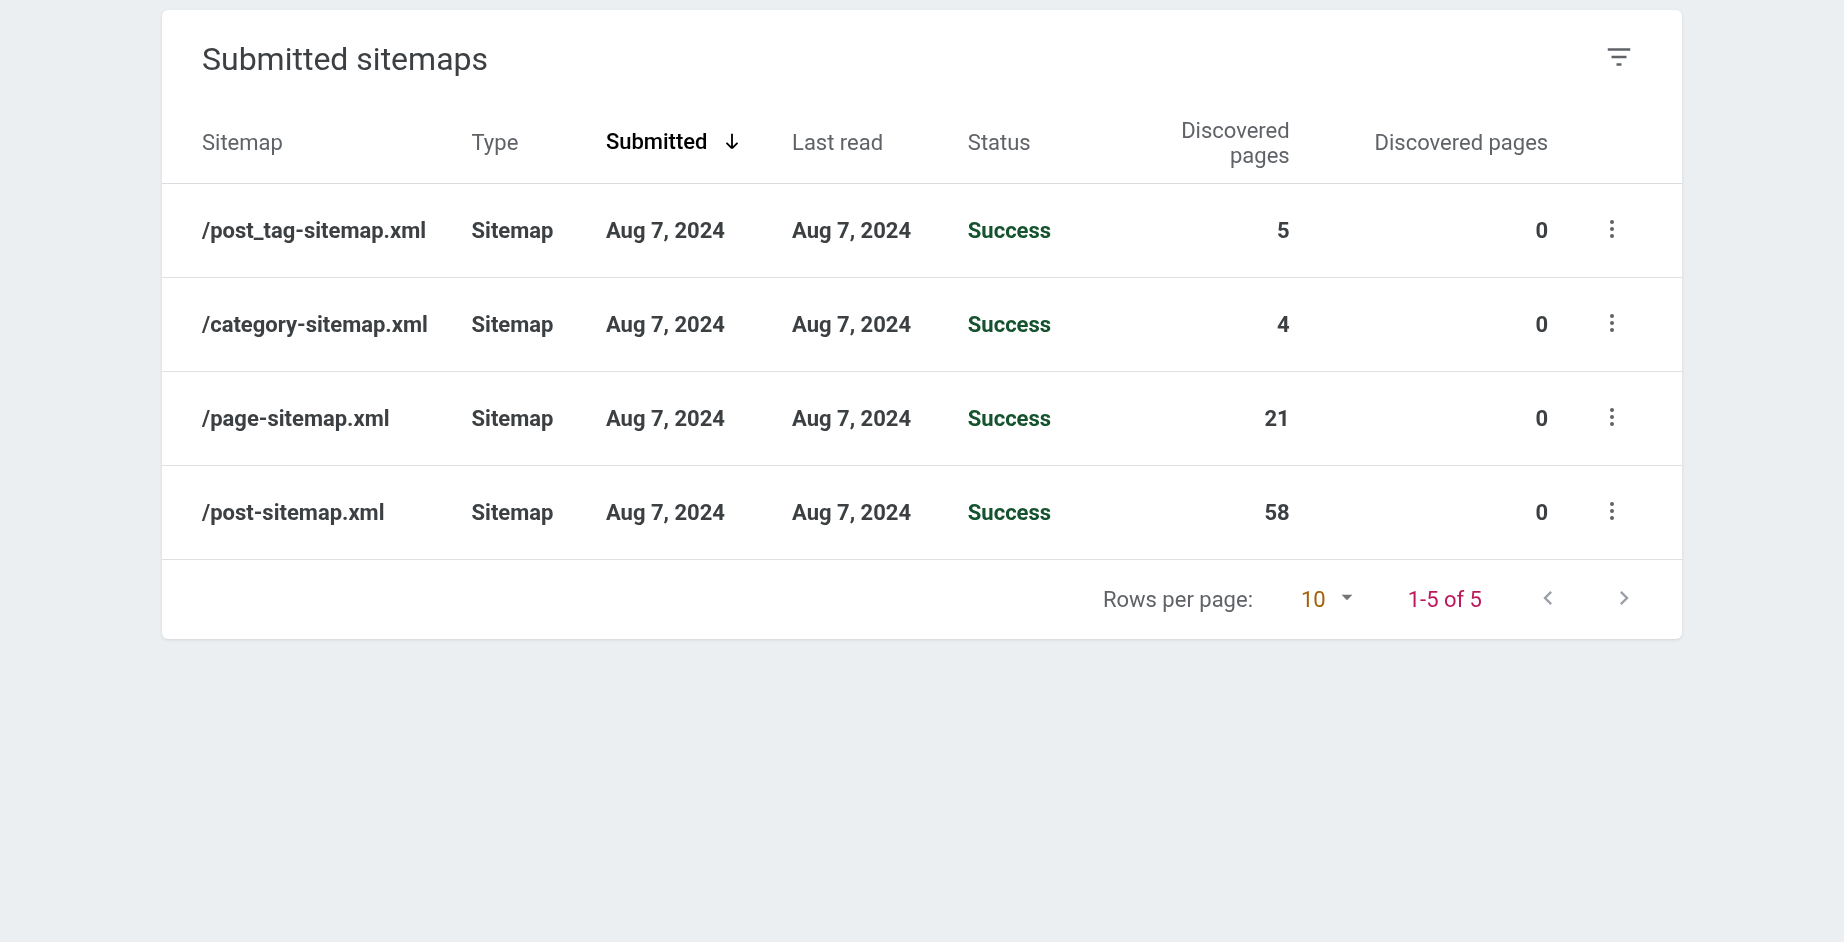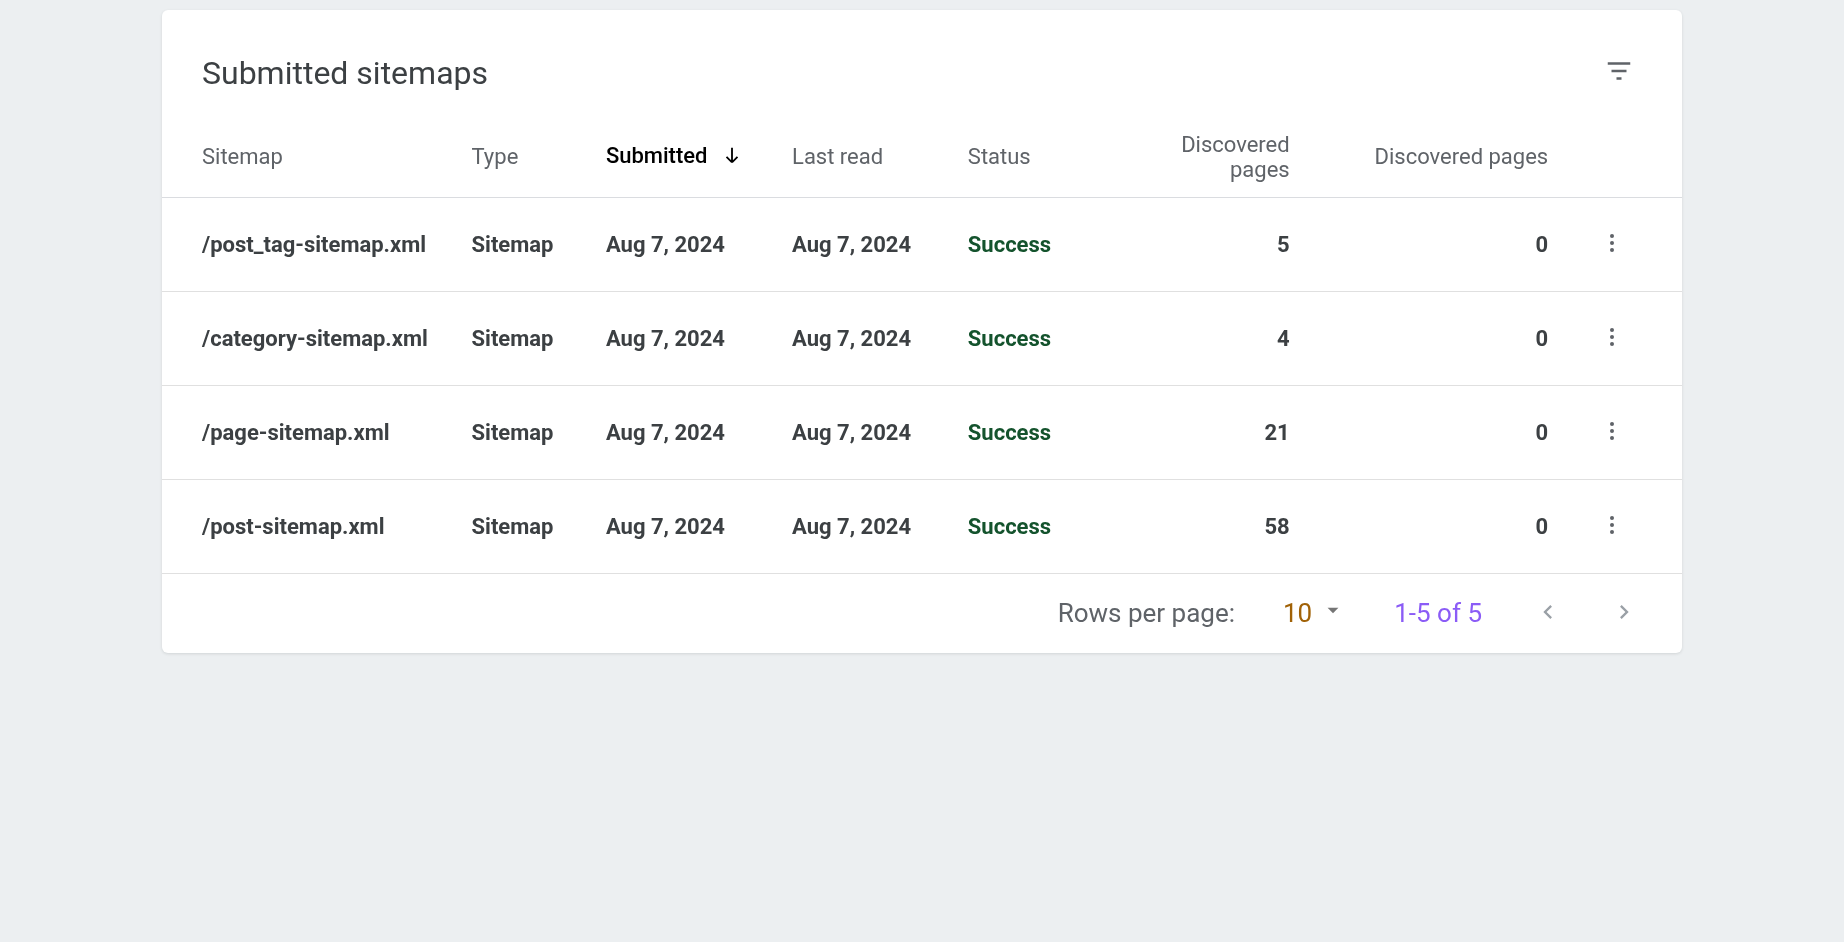--- a/index.html
+++ b/index.html
@@ -15,21 +15,21 @@
     border-radius: 6px;
     box-shadow: 0 1px 3px rgba(60,64,67,.15);
     width: 1520px;
     margin: 0 auto;
     overflow: hidden;
   }
   .card-header {
     display: flex;
     align-items: center;
     justify-content: space-between;
-    padding: 38px 40px 20px 40px;
+    padding: 24px 40px 20px 40px;
   }
   .card-title {
     font-size: 32px;
     font-weight: 400;
     color: #3c4043;
   }
   .filter-btn {
     background: none;
     border: none;
     cursor: pointer;
@@ -86,31 +86,31 @@
     color: #5f6368;
   }
   .kebab-btn svg { width: 24px; height: 24px; }
   .footer {
     display: flex;
     align-items: center;
     justify-content: flex-end;
     gap: 48px;
     padding: 20px 40px 20px 40px;
     color: #5f6368;
-    font-size: 26px;
+    font-size: 22px;
   }
   .rows-select {
     display: flex;
     align-items: center;
     gap: 8px;
     cursor: pointer;
     color: #a16207;
   }
   .rows-select svg { width: 26px; height: 26px; fill: #757575; }
-  .page-range { color: #8b5cf6; }
+  .page-range { color: #be185d; }
   .nav-btns { display: flex; gap: 40px; }
   .nav-btn {
     background: none;
     border: none;
     cursor: pointer;
     color: #9aa0a6;
     padding: 4px;
   }
   .nav-btn svg { width: 28px; height: 28px; }
 </style>

